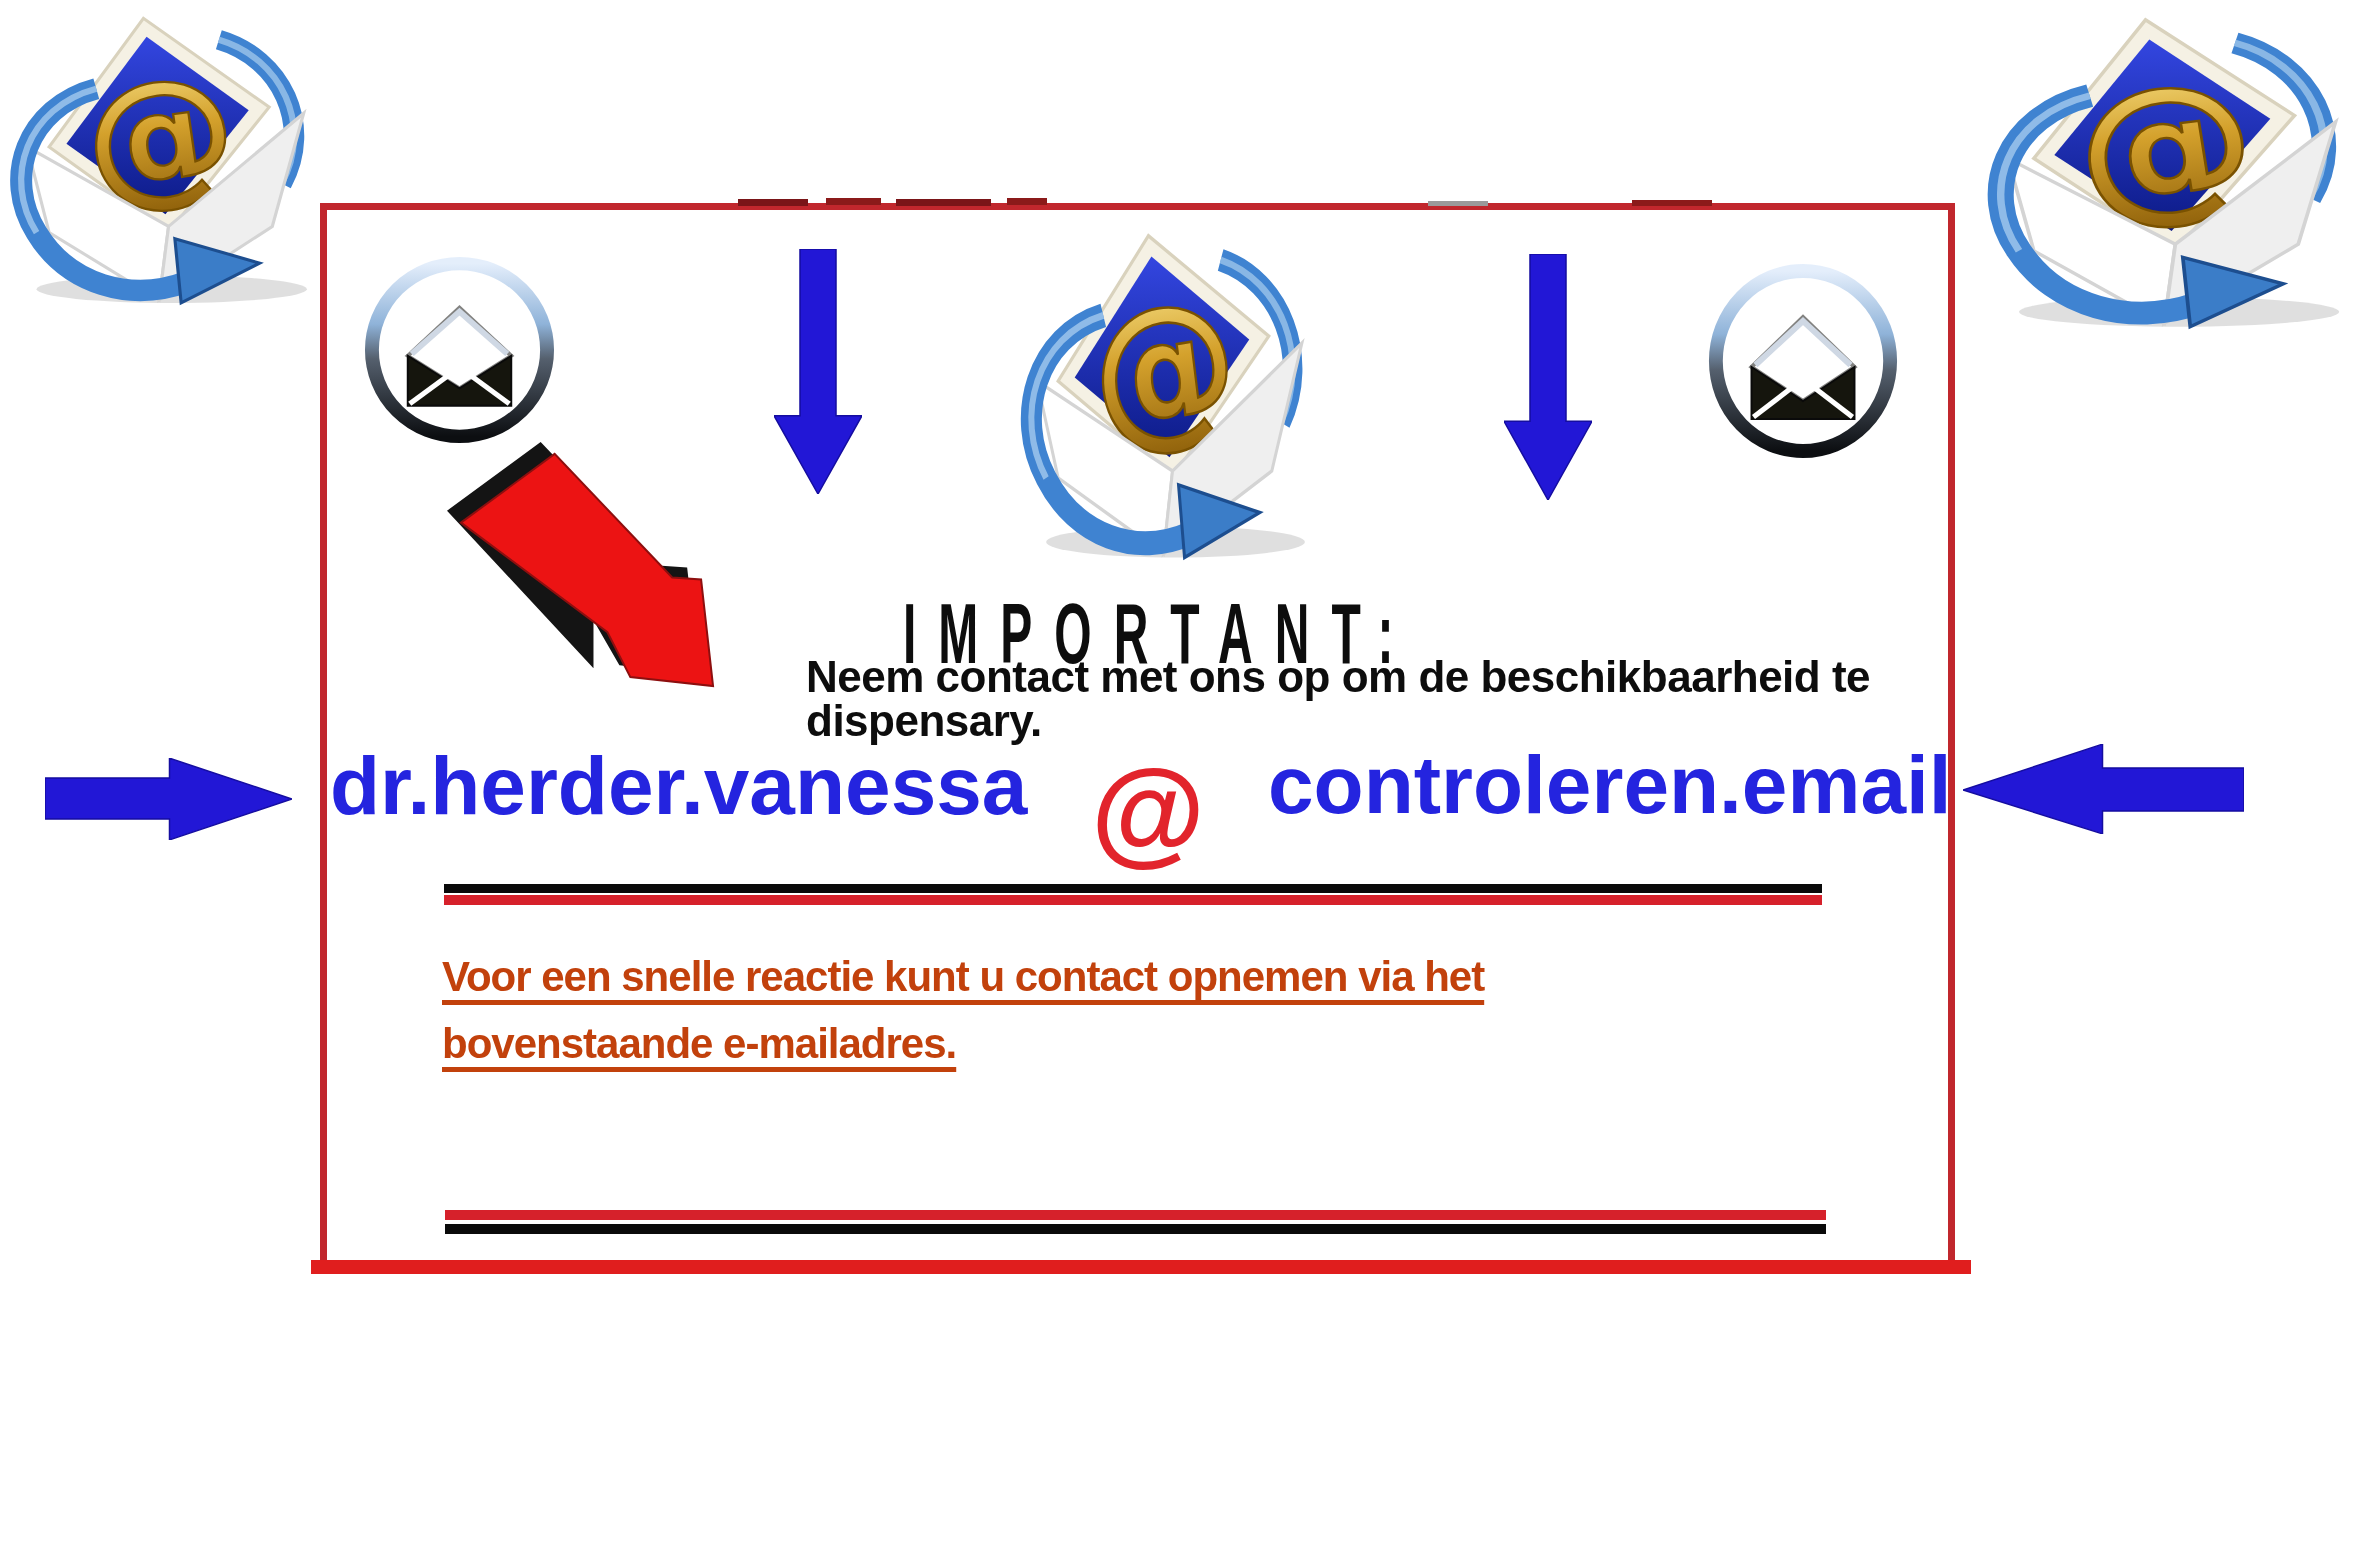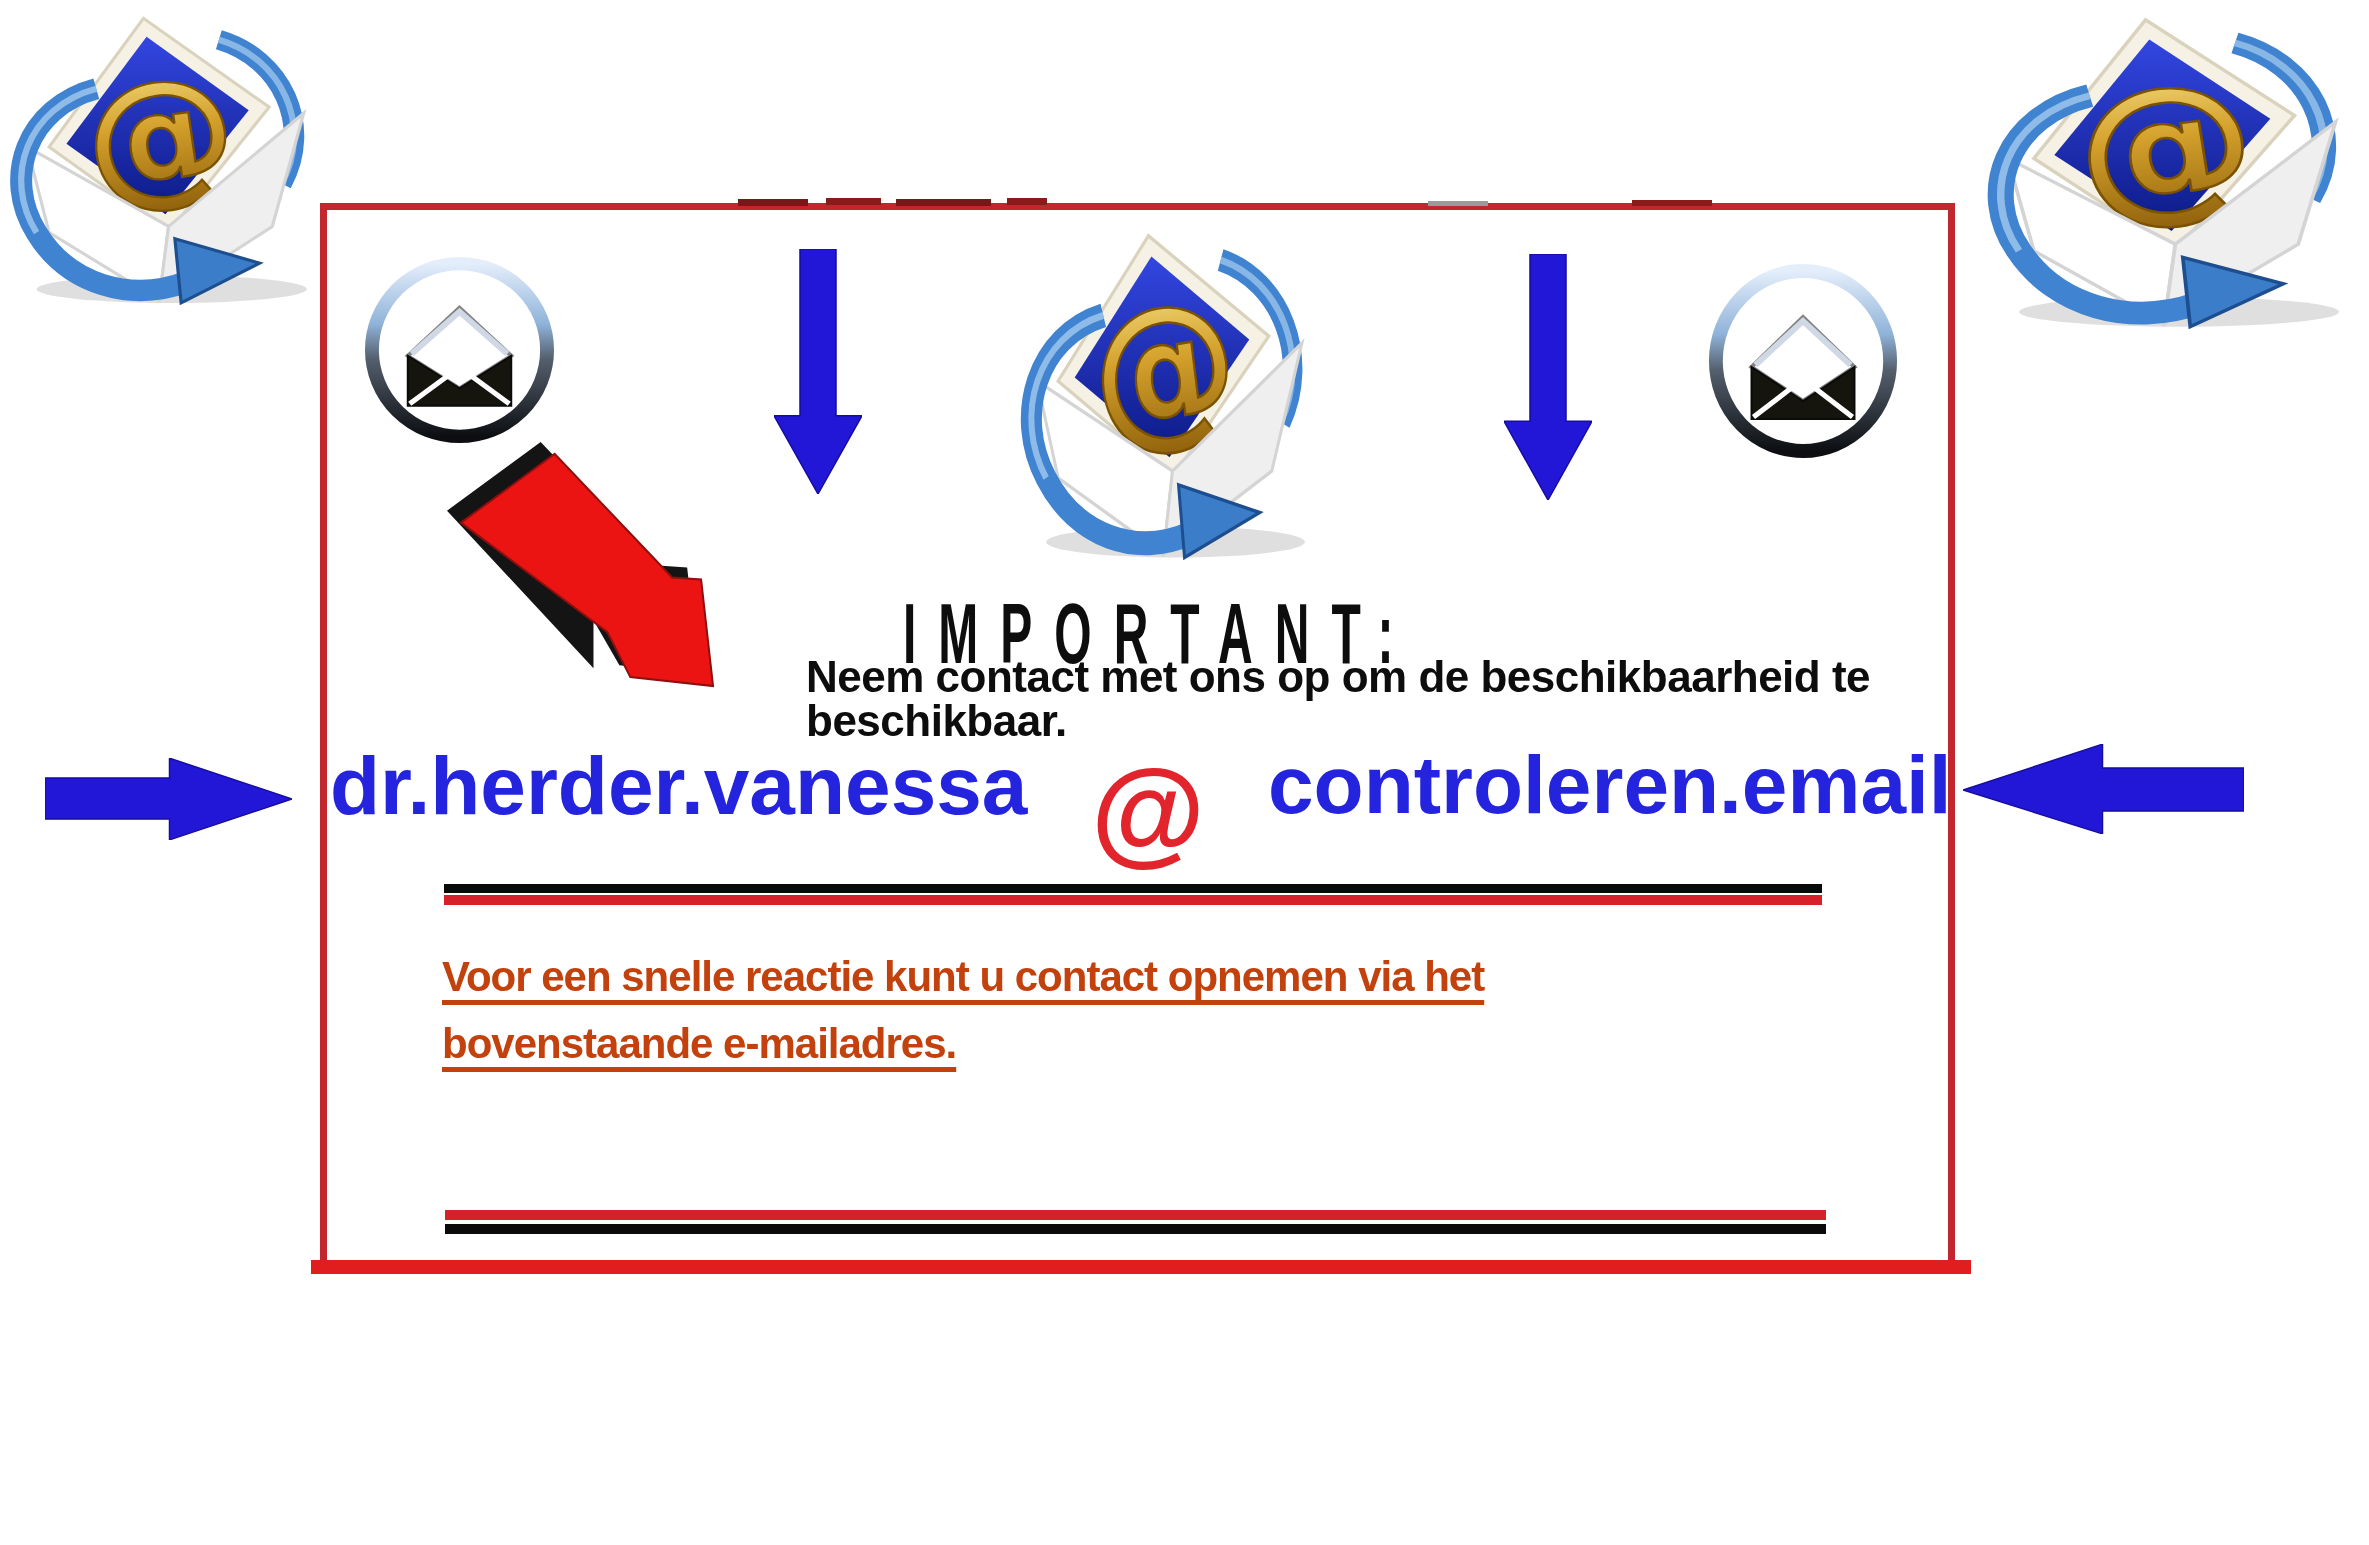--- a/index.html
+++ b/index.html
@@ -140,21 +140,21 @@
     </svg>
 
   <svg class="abs" style="left:438px;top:428px;width:299px;height:279px" viewBox="0 0 300 280">
     <polygon points="9,83 103,14 221,138 250,140 262,247 182,238 156,193 156,241" fill="#141414"></polygon>
     <polygon points="23,95 117,26 235,150 264,152 276,259 193,250 170,205" fill="#ec1313" stroke="#8d0f0f" stroke-width="2"></polygon>
   </svg>
 
   <div class="heading">IMPORTANT:</div>
   <div class="note">
     <div>Neem contact met ons op om de beschikbaarheid te</div>
-    <div>beschikbaar.</div>
+    <div>dispensary.</div>
   </div>
 
   <div class="email-user">dr.herder.vanessa</div>
   <div class="email-at">@</div>
   <div class="email-domain">controleren.email</div>
 
   <div class="hr" style="left:444px;top:884px;width:1378px;height:9px;background:#0A0A0A"></div>
   <div class="hr" style="left:444px;top:895px;width:1378px;height:10px;background:#D6212B"></div>
 
   <div class="quick">

